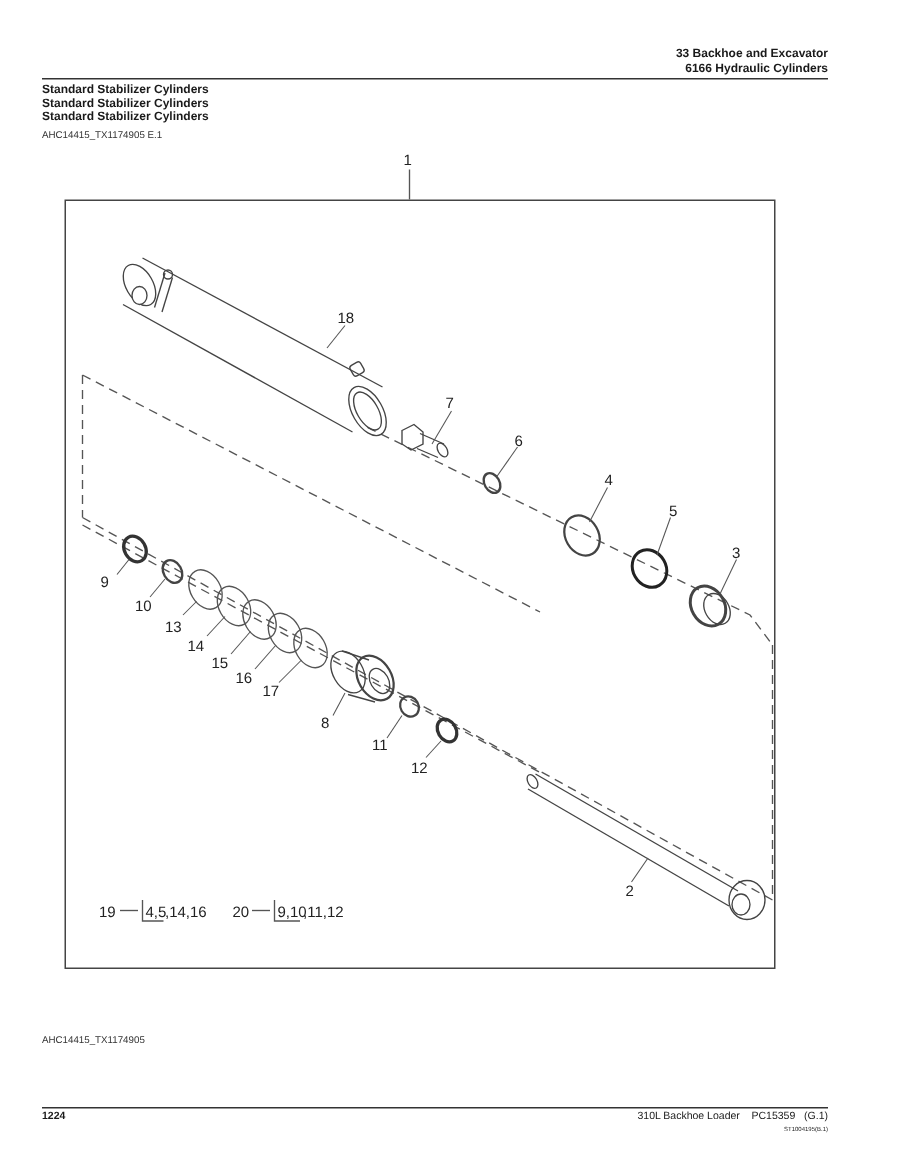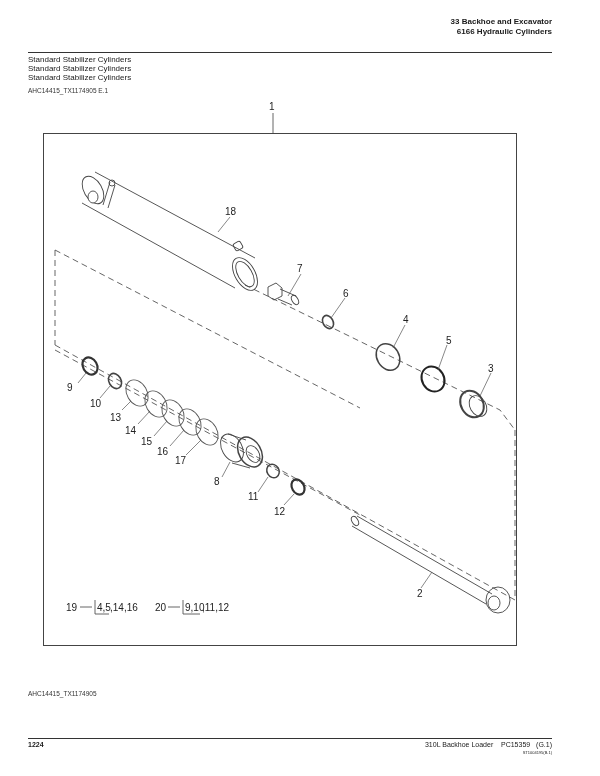--- a/index.html
+++ b/index.html
@@ -1,19 +1,19 @@
 <!DOCTYPE html>
 <html><head>
 <meta charset="utf-8">
 <style>
   html, body { margin: 0; padding: 0; background: #ffffff; }
   body { width: 600px; height: 776px; position: relative; overflow: hidden; font-family: "Liberation Sans", sans-serif; color: #1a1a1a; }
-  .hdr-right { position: absolute; right: 48px; top: 17px; text-align: right; font-weight: bold; font-size: 8px; line-height: 10px; }
+  .hdr-right { position: absolute; right: 48px; top: 31px; text-align: right; font-weight: bold; font-size: 8px; line-height: 10px; }
   .hdr-line { position: absolute; left: 28px; right: 48px; top: 52px; border-top: 1px solid #333; }
-  .hdr-left { position: absolute; left: 28px; top: 55px; font-weight: normal; font-size: 8px; line-height: 9px; text-align: center; }
+  .hdr-left { position: absolute; left: 28px; top: 55px; font-weight: bold; font-size: 8px; line-height: 9px; text-align: center; }
   .ref-top { position: absolute; left: 28px; top: 87px; font-size: 6.5px; color: #333; }
   .frame { position: absolute; left: 43px; top: 133px; width: 474px; height: 513px; border: 1.5px solid #444; box-sizing: border-box; }
   svg.art { position: absolute; left: 0; top: 0; }
   .ref-bottom { position: absolute; left: 28px; top: 690px; font-size: 6.5px; color: #333; }
   .ftr-line { position: absolute; left: 28px; right: 48px; top: 738px; border-top: 1px solid #333; }
   .page-no { position: absolute; left: 28px; top: 741px; font-weight: bold; font-size: 7px; }
   .ftr-right { position: absolute; right: 48px; top: 741px; text-align: right; font-size: 7px; line-height: 8px; }
   .ftr-right .small { font-size: 4px; }
   .lbl { font-family: "Liberation Sans", sans-serif; font-size: 10px; fill: #222; }
 </style>

